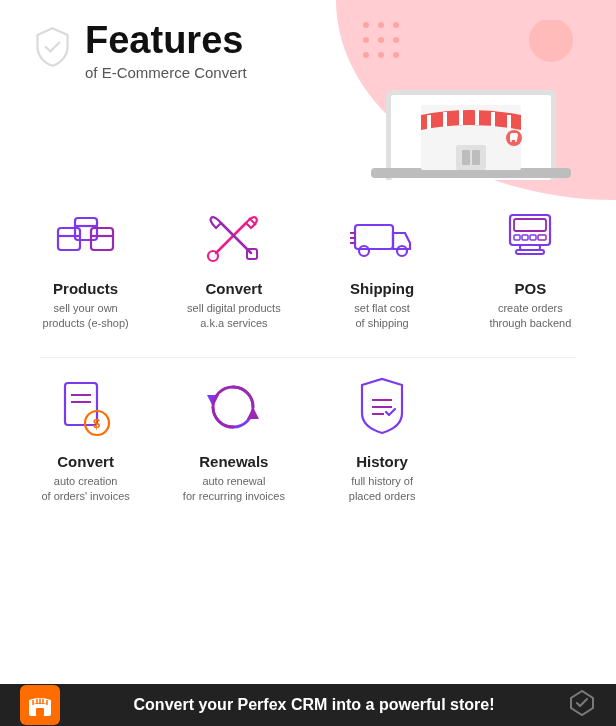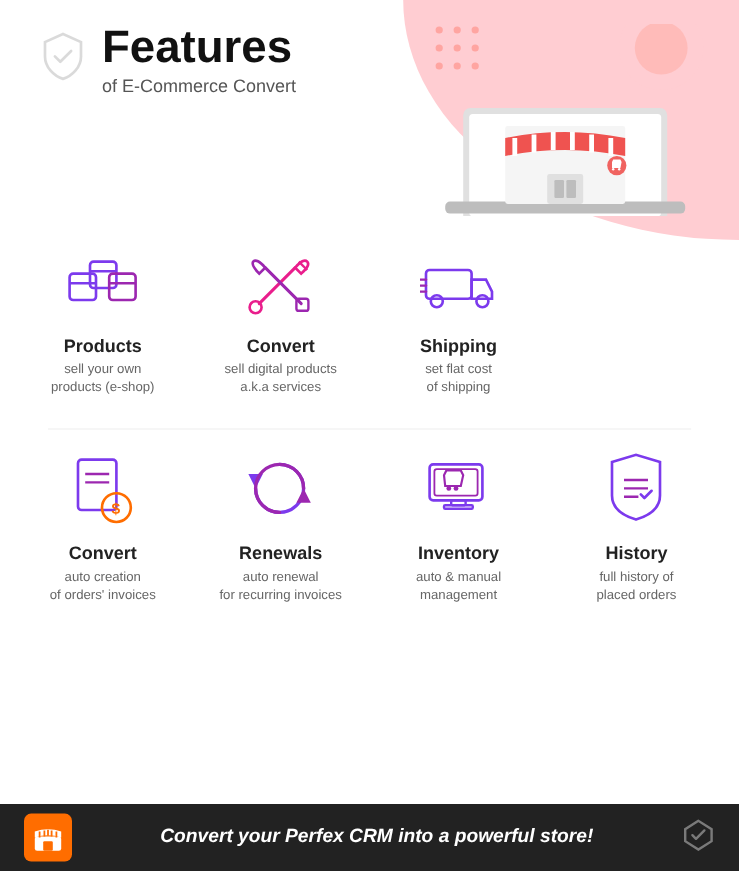--- a/index.html
+++ b/index.html
@@ -110,27 +110,26 @@
       color: #666;
       line-height: 1.4;
     }
 
     
     .bottom-bar {
       position: absolute;
       bottom: 0;
       left: 0;
       width: 616px;
-      height: 56px;
+      height: 42px;
       background: #222;
       display: flex;
       align-items: center;
       justify-content: flex-end;
       padding: 0 20px;
-      font-style: italic;
     }
 
     .bottom-bar-icon {
       width: 40px;
       height: 40px;
       background: #ff6d00;
       border-radius: 6px;
       display: flex;
       align-items: center;
       justify-content: center;
@@ -279,20 +278,39 @@
 
           <line x1="5" y1="30" x2="0" y2="30" stroke="#9c27b0" stroke-width="2" stroke-linecap="round"></line>
           <line x1="5" y1="35" x2="-2" y2="35" stroke="#9c27b0" stroke-width="2" stroke-linecap="round"></line>
           <line x1="5" y1="40" x2="0" y2="40" stroke="#9c27b0" stroke-width="2" stroke-linecap="round"></line>
         </svg>
       </div>
       <div class="feature-title">Shipping</div>
       <div class="feature-desc">set flat cost<br>of shipping</div>
     </div>
 
+    <div class="feature-item">
+      <div class="feature-icon">
+        <svg width="65" height="65" viewBox="0 0 65 65">
+
+          <rect x="12" y="12" width="40" height="30" rx="3" fill="none" stroke="#7c3aed" stroke-width="2.2"></rect>
+          <rect x="16" y="16" width="32" height="12" rx="2" fill="none" stroke="#9c27b0" stroke-width="1.8"></rect>
+
+          <rect x="16" y="32" width="6" height="5" rx="1" fill="none" stroke="#7c3aed" stroke-width="1.5"></rect>
+          <rect x="24" y="32" width="6" height="5" rx="1" fill="none" stroke="#7c3aed" stroke-width="1.5"></rect>
+          <rect x="32" y="32" width="6" height="5" rx="1" fill="none" stroke="#7c3aed" stroke-width="1.5"></rect>
+          <rect x="40" y="32" width="8" height="5" rx="1" fill="none" stroke="#9c27b0" stroke-width="1.5"></rect>
+
+          <rect x="22" y="42" width="20" height="5" rx="2" fill="none" stroke="#7c3aed" stroke-width="2"></rect>
+          <rect x="18" y="47" width="28" height="4" rx="2" fill="none" stroke="#7c3aed" stroke-width="2"></rect>
+        </svg>
+      </div>
+      <div class="feature-title">POS</div>
+      <div class="feature-desc">create orders<br>through backend</div>
+    </div>
   </div>
 
   <div class="divider"></div>
 
   <div class="features-grid" id="row2-container">
 
     <div class="feature-item">
       <div class="feature-icon">
         <svg width="65" height="65" viewBox="0 0 65 65">
 
@@ -315,38 +333,20 @@
           <path d="M32 12 A20 20 0 1 1 12 32" fill="none" stroke="#7c3aed" stroke-width="2.8" stroke-linecap="round"></path>
           <polygon points="12,32 6,20 18,20" fill="#7c3aed"></polygon>
           <path d="M32 52 A20 20 0 1 1 52 32" fill="none" stroke="#9c27b0" stroke-width="2.8" stroke-linecap="round"></path>
           <polygon points="52,32 58,44 46,44" fill="#9c27b0"></polygon>
         </svg>
       </div>
       <div class="feature-title">Renewals</div>
       <div class="feature-desc">auto renewal<br>for recurring invoices</div>
     </div>
 
-    <div class="feature-item">
-      <div class="feature-icon">
-        <svg width="65" height="65" viewBox="0 0 65 65">
-
-          <rect x="8" y="12" width="44" height="30" rx="3" fill="none" stroke="#7c3aed" stroke-width="2.2"></rect>
-          <rect x="12" y="16" width="36" height="22" rx="2" fill="none" stroke="#9c27b0" stroke-width="1.5"></rect>
-
-          <path d="M20 21 l2 -4 h12 l2 4 -2 9 h-13 z" fill="none" stroke="#9c27b0" stroke-width="1.8"></path>
-          <circle cx="24" cy="32" r="2" fill="#9c27b0"></circle>
-          <circle cx="30" cy="32" r="2" fill="#9c27b0"></circle>
-
-          <rect x="26" y="42" width="12" height="4" rx="1" fill="none" stroke="#7c3aed" stroke-width="2"></rect>
-          <rect x="20" y="46" width="24" height="3" rx="1" fill="none" stroke="#7c3aed" stroke-width="2"></rect>
-        </svg>
-      </div>
-      <div class="feature-title">Inventory</div>
-      <div class="feature-desc">auto &amp; manual<br>management</div>
-    </div>
 
     <div class="feature-item">
       <div class="feature-icon">
         <svg width="65" height="65" viewBox="0 0 65 65">
 
           <path d="M12 10 L32 4 L52 10 L52 38 Q52 52 32 58 Q12 52 12 38 Z" fill="none" stroke="#7c3aed" stroke-width="2.2"></path>
           <line x1="22" y1="25" x2="42" y2="25" stroke="#9c27b0" stroke-width="2"></line>
           <line x1="22" y1="32" x2="42" y2="32" stroke="#9c27b0" stroke-width="2"></line>
           <line x1="22" y1="39" x2="34" y2="39" stroke="#9c27b0" stroke-width="2"></line>
 

